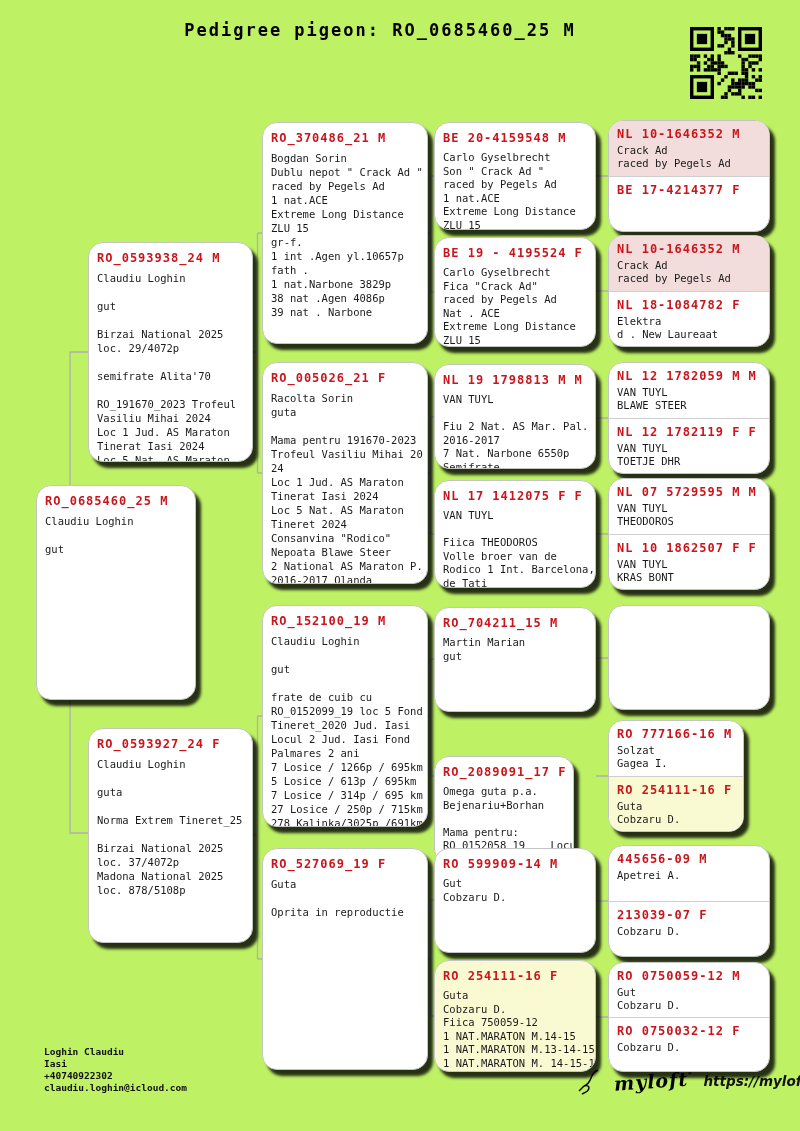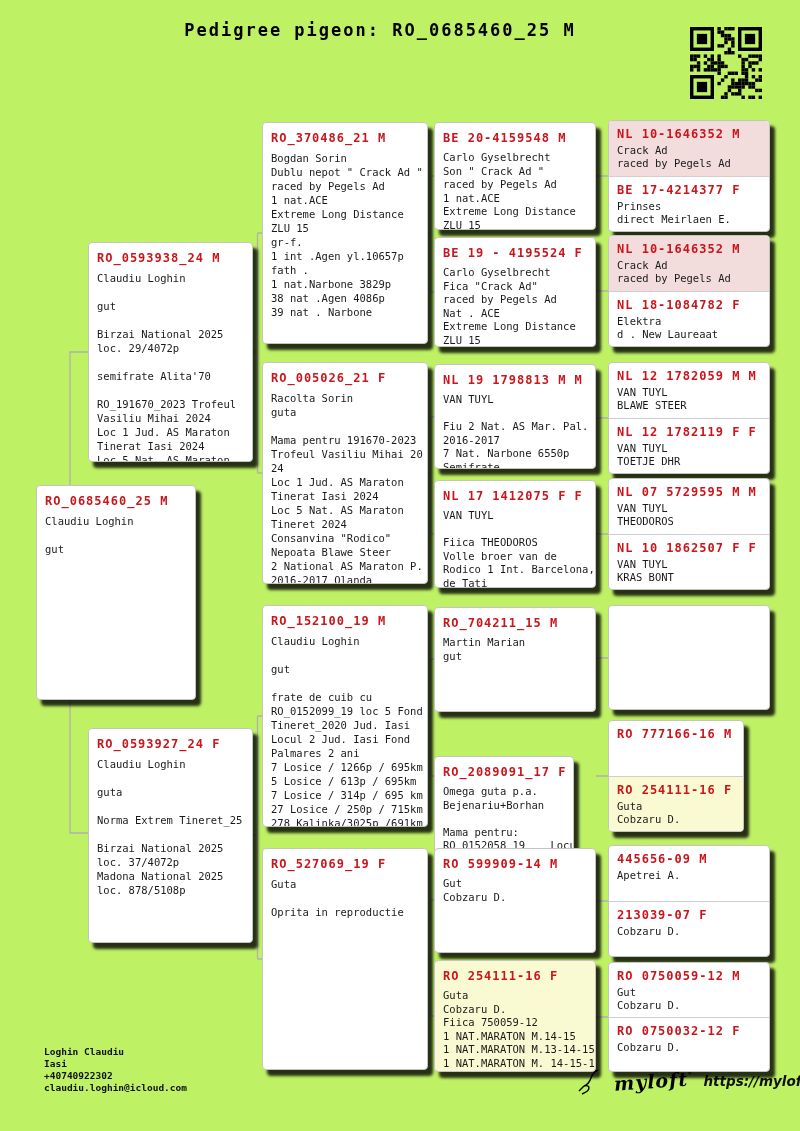--- a/index.html
+++ b/index.html
@@ -4,21 +4,21 @@
 <style>
   html,body{margin:0;padding:0;background:#fff;}
   #page{position:relative;width:800px;height:1131px;background:#bef264;overflow:hidden;
         font-family:"DejaVu Sans Mono",monospace;}
   #connectors{position:absolute;left:0;top:0;z-index:0;}
   #connectors path{stroke:var(--connector,#b0b0b0);fill:none;stroke-width:1.3px;}
   .title{position:absolute;left:0;top:20px;width:760px;text-align:center;
          font:bold 17px "DejaVu Sans Mono",monospace;letter-spacing:2px;color:#000;}
   .qr{position:absolute;left:690px;top:27px;width:72px;height:72px;}
   .box{position:absolute;z-index:1;background:#fff;border:1px solid var(--box-border,#c4c4c4);
-       border-radius:4px;box-shadow:5px 6px 3px rgba(0,0,0,.8);overflow:hidden;
+       border-radius:15px;box-shadow:5px 6px 3px rgba(0,0,0,.8);overflow:hidden;
        padding:8px;box-sizing:border-box;}
   .ring{font:bold 12px "DejaVu Sans Mono",monospace;color:var(--accent-red,#c9161d);
         letter-spacing:1px;white-space:pre;margin-bottom:6px;}
   .body{font:10.5px/14px "DejaVu Sans Mono",monospace;color:#1a1a1a;white-space:pre;}
   .box.sm .body{line-height:13.5px;}
   .card{padding:0;}
   .sect{height:50%;padding:6px 8px 2px;box-sizing:border-box;overflow:hidden;}
   .sect + .sect{border-top:1px solid #cfcfcf;}
   .card.blank .sect + .sect{border-top:none;}
   .sect .ring{margin-bottom:3px;}
@@ -340,22 +340,20 @@
   </div>
 
   <div class="box card" style="left:608px;top:120px;width:162px;height:112px">
     <div class="sect" style="background: rgb(242, 220, 220);">
       <div class="ring">NL 10-1646352 M</div>
       <div class="body">Crack Ad
 raced by Pegels Ad</div>
     </div>
     <div class="sect">
       <div class="ring">BE 17-4214377 F</div>
-      <div class="body">Prinses
-direct Meirlaen E.</div>
     </div>
   </div>
   <div class="box card" style="left:608px;top:235px;width:162px;height:112px">
     <div class="sect" style="background: rgb(242, 220, 220);">
       <div class="ring">NL 10-1646352 M</div>
       <div class="body">Crack Ad
 raced by Pegels Ad</div>
     </div>
     <div class="sect">
       <div class="ring">NL 18-1084782 F</div>
@@ -393,20 +391,22 @@
       <div class="body"></div>
     </div>
     <div class="sect">
       <div class="ring"></div>
       <div class="body"></div>
     </div>
   </div>
   <div class="box card" style="left:608px;top:720px;width:136px;height:112px">
     <div class="sect">
       <div class="ring">RO 777166-16 M</div>
+      <div class="body">Solzat
+Gagea I.</div>
     </div>
     <div class="sect" style="background: rgb(250, 250, 210);">
       <div class="ring">RO 254111-16 F</div>
       <div class="body">Guta
 Cobzaru D.</div>
     </div>
   </div>
   <div class="box card" style="left:608px;top:845px;width:162px;height:112px">
     <div class="sect">
       <div class="ring">445656-09 M</div>

